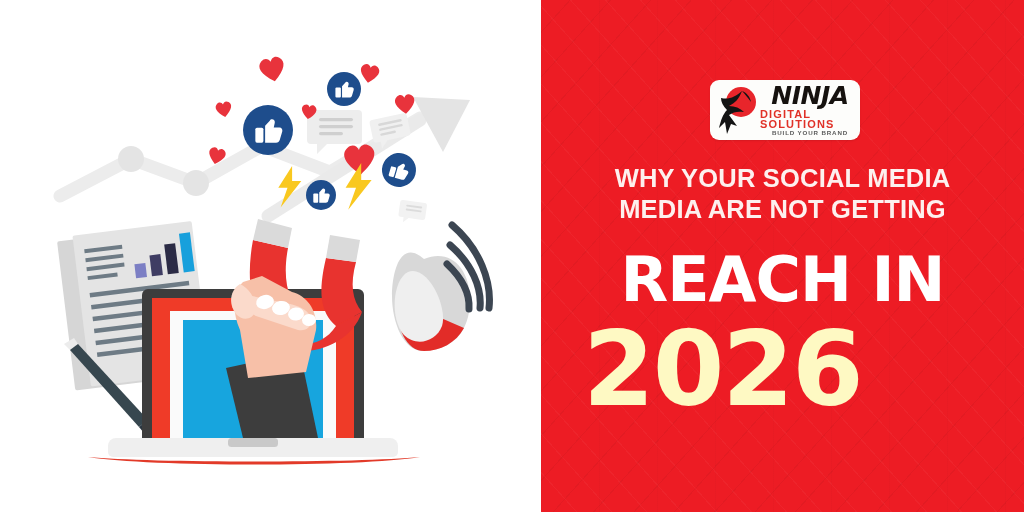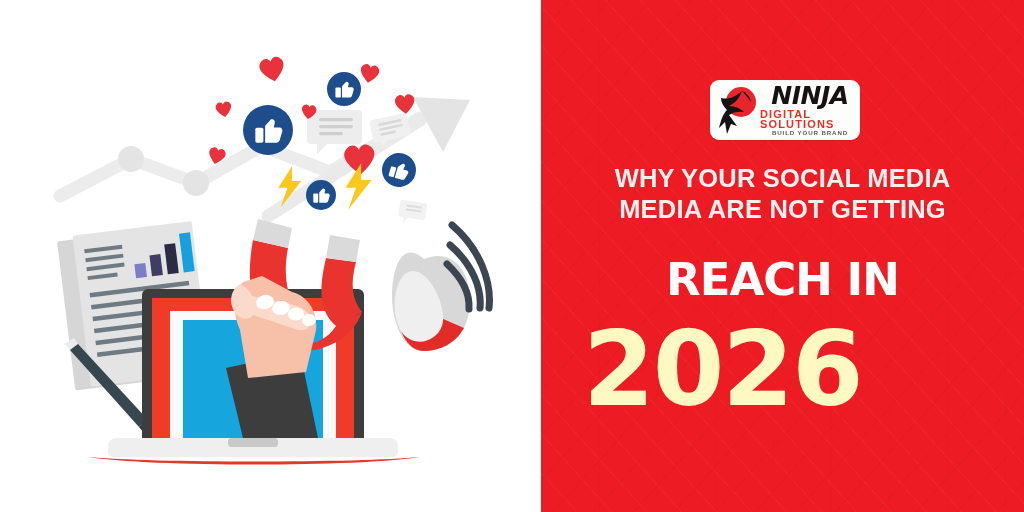--- a/index.html
+++ b/index.html
@@ -54,21 +54,21 @@
 
   
   .txt-wrap{position:absolute;left:0;top:0;width:483px;}
   .sub-head{
     position:absolute;top:163px;left:0;width:483px;text-align:center;
     color:#fdf0ee;font-size:25.5px;line-height:31px;font-weight:bold;
     letter-spacing:.2px;
   }
   .big1{
     position:absolute;top:248px;left:0;width:483px;text-align:center;
-    color:#ffffff;font-weight:bold;font-size:45px;line-height:64px;
+    color:#ffffff;font-weight:bold;font-size:62px;line-height:64px;
     letter-spacing:-1px;
     font-family:"DejaVu Sans", sans-serif;
   }
   .big2{
     position:absolute;top:313px;left:0;width:483px;text-align:left;
     color:#fef9c3;font-weight:bold;font-size:103px;line-height:112px;
     letter-spacing:-2px;
     font-family:"DejaVu Sans", sans-serif;
     margin-left:42px;
   }

